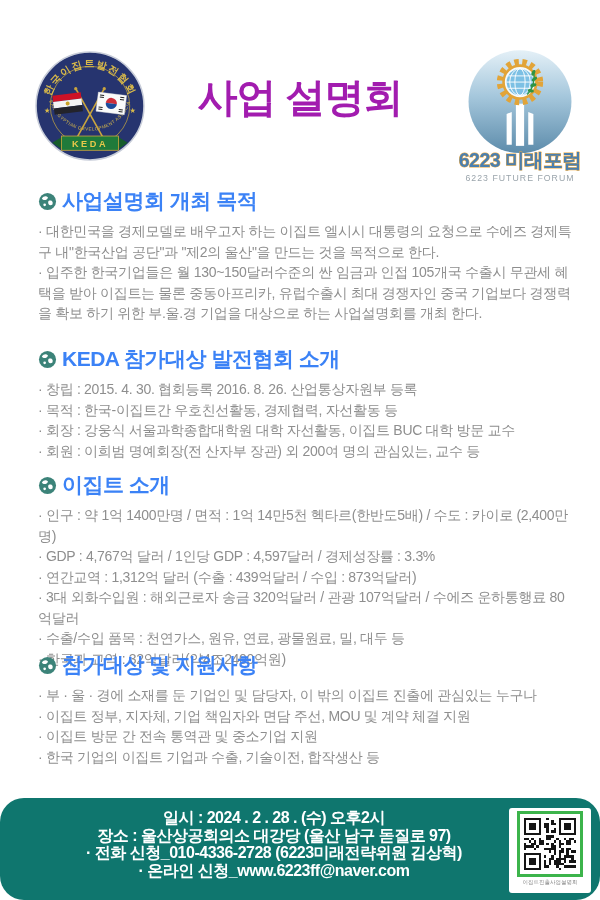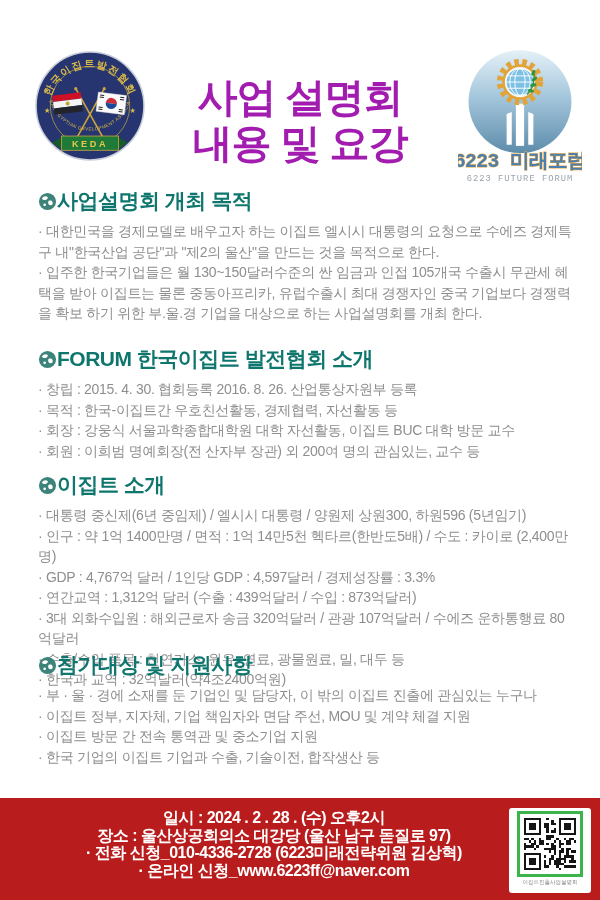--- a/index.html
+++ b/index.html
@@ -1,36 +1,36 @@
 <!DOCTYPE html>
 <html><head>
 <meta charset="utf-8">
 <style>
   html,body{margin:0;padding:0;background:#fff;}
   #page{position:relative;width:600px;height:900px;background:#ffffff;overflow:hidden;
         font-family:"Liberation Sans","DejaVu Sans",sans-serif;}
 
   
   .keda-logo{position:absolute;top:50px;left:34px;width:112px;height:112px;}
-  .forum-logo{position:absolute;top:44px;left:458px;width:124px;height:136px;font-family:Liberation Mono, monospace;}
+  .forum-logo{position:absolute;top:44px;left:458px;width:124px;height:136px;}
   .title{position:absolute;top:74px;left:140px;width:320px;text-align:center;
          font-size:40px;font-weight:bold;color:#a21caf;line-height:46px;letter-spacing:-1px;}
 
   
   .section{position:absolute;left:38px;width:534px;}
   #s1{top:187px}#s2{top:345px}#s3{top:471px}#s4{top:651px}
-  .sec-head{display:flex;align-items:center;font-size:21px;font-weight:bold;
-            color:#0f766e;letter-spacing:-0.5px;}
+  .sec-head{display:flex;align-items:center;gap:5px;font-size:21px;font-weight:bold;
+            color:#3b82f6;letter-spacing:-0.5px;}
   .sec-head svg{flex:0 0 auto;}
   .items{margin-top:6px;font-size:14px;color:#8e8e8e;line-height:20.5px;
          word-break:break-all;letter-spacing:-0.3px;}
   .item{margin:0;}
 
   
-  .footer{position:absolute;top:798px;left:0;width:600px;height:102px;background:#b91c1c;}
+  .footer{position:absolute;top:798px;left:0;width:600px;height:102px;background:#0f766e;border-radius:24px;}
   .footer-text{position:absolute;top:11px;left:0;width:548px;text-align:center;color:#ffffff;
                font-weight:bold;font-size:16px;line-height:17.5px;letter-spacing:-0.5px;}
   .qr-box{position:absolute;top:10px;left:509px;width:82px;height:85px;background:#ffffff;
           border-radius:3px;padding-top:3px;box-sizing:border-box;}
   .qr-frame{width:60px;height:60px;margin:0 auto;border:3px solid #3cb44b;background:#fff;
             display:flex;align-items:center;justify-content:center;}
   .qr-caption{font-size:5.5px;color:#888;text-align:center;margin-top:2px;}
 </style>
 </head>
 <body>
@@ -84,21 +84,20 @@
 
       <path d="M28,85 L18,91 L28,98 Z" fill="#165c2b"></path>
       <path d="M82,85 L92,91 L82,98 Z" fill="#165c2b"></path>
       <rect x="27" y="84.5" width="56" height="14" fill="#1f7a3a" stroke="#caa53e" stroke-width="0.8"></rect>
       <text x="55" y="95" font-size="9" font-weight="bold" fill="#e8c84a" letter-spacing="2.5" text-anchor="middle">KEDA</text>
     </svg>
   </div>
 
   <div class="title">
     <div>사업 설명회</div>
-    <div>내용 및 요강</div>
   </div>
 
   <div class="forum-logo">
     <svg viewBox="0 0 120 138" width="124" height="142">
       <defs>
         <linearGradient id="fg" x1="0" y1="0" x2="0" y2="1">
           <stop offset="0" stop-color="#e4f0f7"></stop>
           <stop offset="0.45" stop-color="#a5c7dc"></stop>
           <stop offset="1" stop-color="#5d8cab"></stop>
         </linearGradient>
@@ -150,42 +149,41 @@
   </div>
 
   <div class="section" id="s2">
     <div class="sec-head">
       <svg viewBox="0 0 20 20" width="19" height="19">
         <circle cx="10" cy="10" r="9" fill="#3c8379"></circle>
         <path d="M4,7 C6,3.5 9.5,4 10.5,6 C9.5,8.5 6,9.5 4,7 Z" fill="#fff"></path>
         <path d="M11,9.5 C14,8 16.5,10 15,13.5 C12,15 9.8,12.5 11,9.5 Z" fill="#fff"></path>
         <circle cx="7" cy="13.5" r="1.4" fill="#fff"></circle>
       </svg>
-      <span>FORUM 한국이집트 발전협회 소개</span>
+      <span>KEDA 참가대상 발전협회 소개</span>
     </div>
     <div class="items">
         <div class="item">· 창립 : 2015. 4. 30. 협회등록 2016. 8. 26. 산업통상자원부 등록</div>
         <div class="item">· 목적 : 한국-이집트간 우호친선활동, 경제협력, 자선활동 등</div>
         <div class="item">· 회장 : 강웅식 서울과학종합대학원 대학 자선활동, 이집트 BUC 대학 방문 교수</div>
         <div class="item">· 회원 : 이희범 명예회장(전 산자부 장관) 외 200여 명의 관심있는, 교수 등</div>
       </div>
   </div>
 
   <div class="section" id="s3">
     <div class="sec-head">
       <svg viewBox="0 0 20 20" width="19" height="19">
         <circle cx="10" cy="10" r="9" fill="#3c8379"></circle>
         <path d="M4,7 C6,3.5 9.5,4 10.5,6 C9.5,8.5 6,9.5 4,7 Z" fill="#fff"></path>
         <path d="M11,9.5 C14,8 16.5,10 15,13.5 C12,15 9.8,12.5 11,9.5 Z" fill="#fff"></path>
         <circle cx="7" cy="13.5" r="1.4" fill="#fff"></circle>
       </svg>
       <span>이집트 소개</span>
     </div>
     <div class="items">
-        <div class="item">· 대통령 중신제(6년 중임제) / 엘시시 대통령 / 양원제 상원300, 하원596 (5년임기)</div>
         <div class="item">· 인구 : 약 1억 1400만명 / 면적 : 1억 14만5천 헥타르(한반도5배) / 수도 : 카이로 (2,400만명)</div>
         <div class="item">· GDP : 4,767억 달러 / 1인당 GDP : 4,597달러 / 경제성장률 : 3.3%</div>
         <div class="item">· 연간교역 : 1,312억 달러 (수출 : 439억달러 / 수입 : 873억달러)</div>
         <div class="item">· 3대 외화수입원 : 해외근로자 송금 320억달러 / 관광 107억달러 / 수에즈 운하통행료 80억달러</div>
         <div class="item">· 수출/수입 품목 : 천연가스, 원유, 연료, 광물원료, 밀, 대두 등</div>
         <div class="item">· 한국과 교역 : 32억달러(약4조2400억원)</div>
       </div>
   </div>
 
   <div class="section" id="s4">

